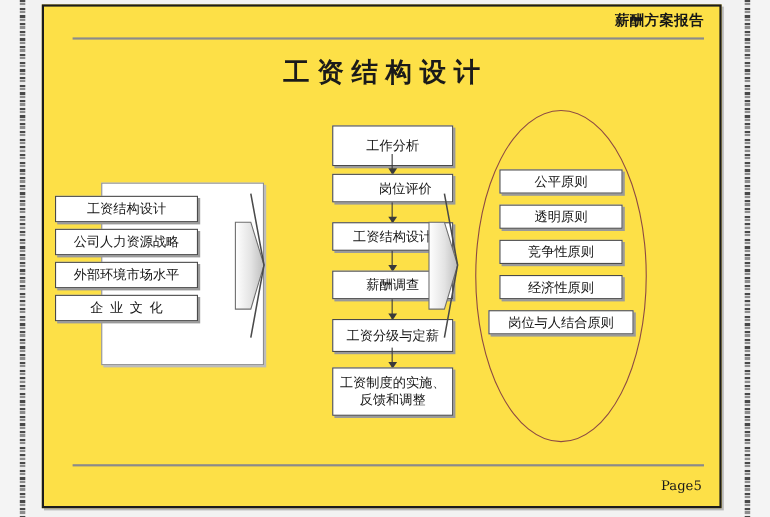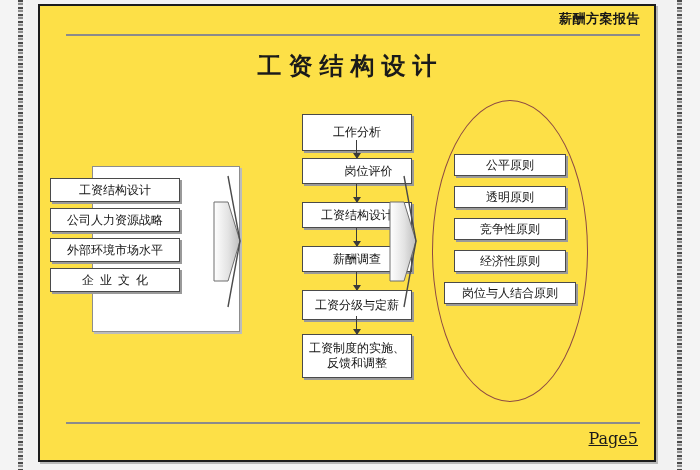--- a/index.html
+++ b/index.html
@@ -211,23 +211,22 @@
     right: 14px;
     bottom: 36px;
     height: 2px;
     background: #8b8b8b;
   }
   #footer-page {
     position: absolute;
     right: 16px;
     bottom: 12px;
     font-family: "DejaVu Serif", "Liberation Serif", serif;
-    font-size: 16px;
+    font-size: 12px;
     color: #1a1a1a;
-    text-decoration: underline;
   }
 </style>
 </head>
 <body>
 
 <div id="scan">
 
   <div class="scan-gutter left"></div>
   <div class="scan-gutter right"></div>
   <div class="scan-strip left"></div>

